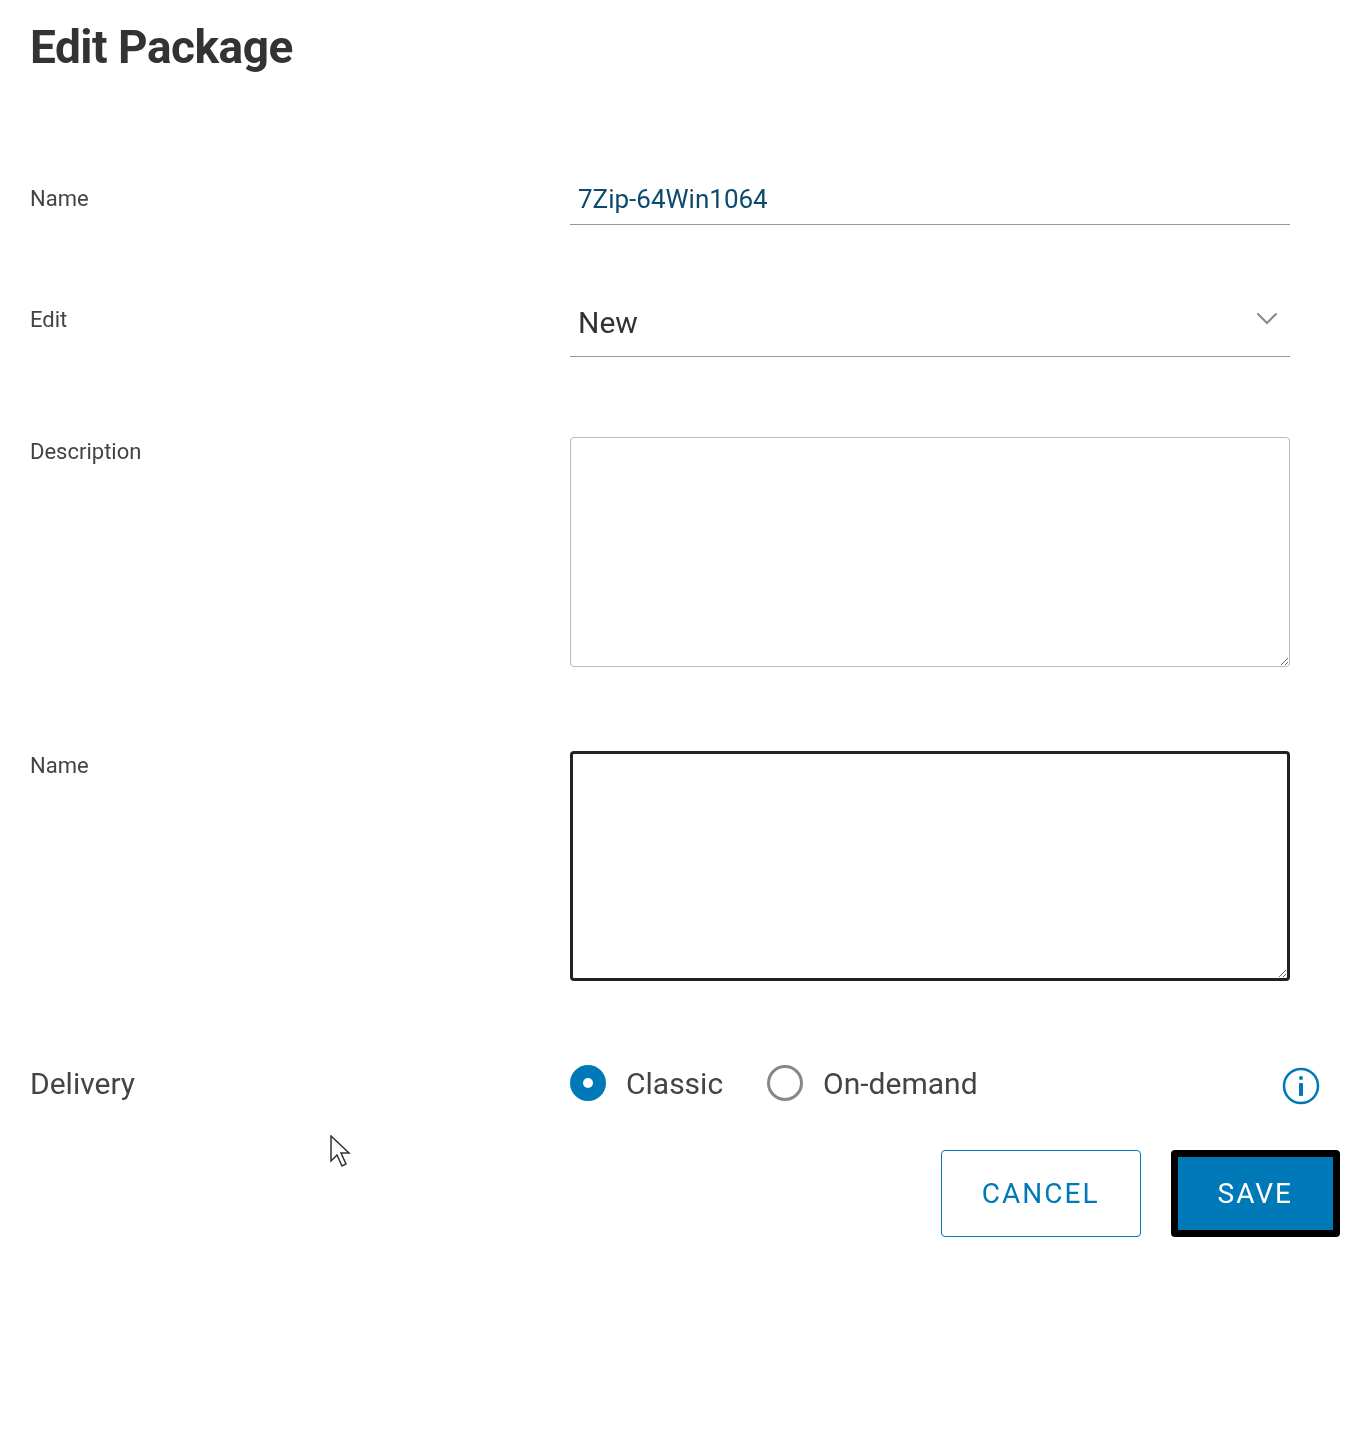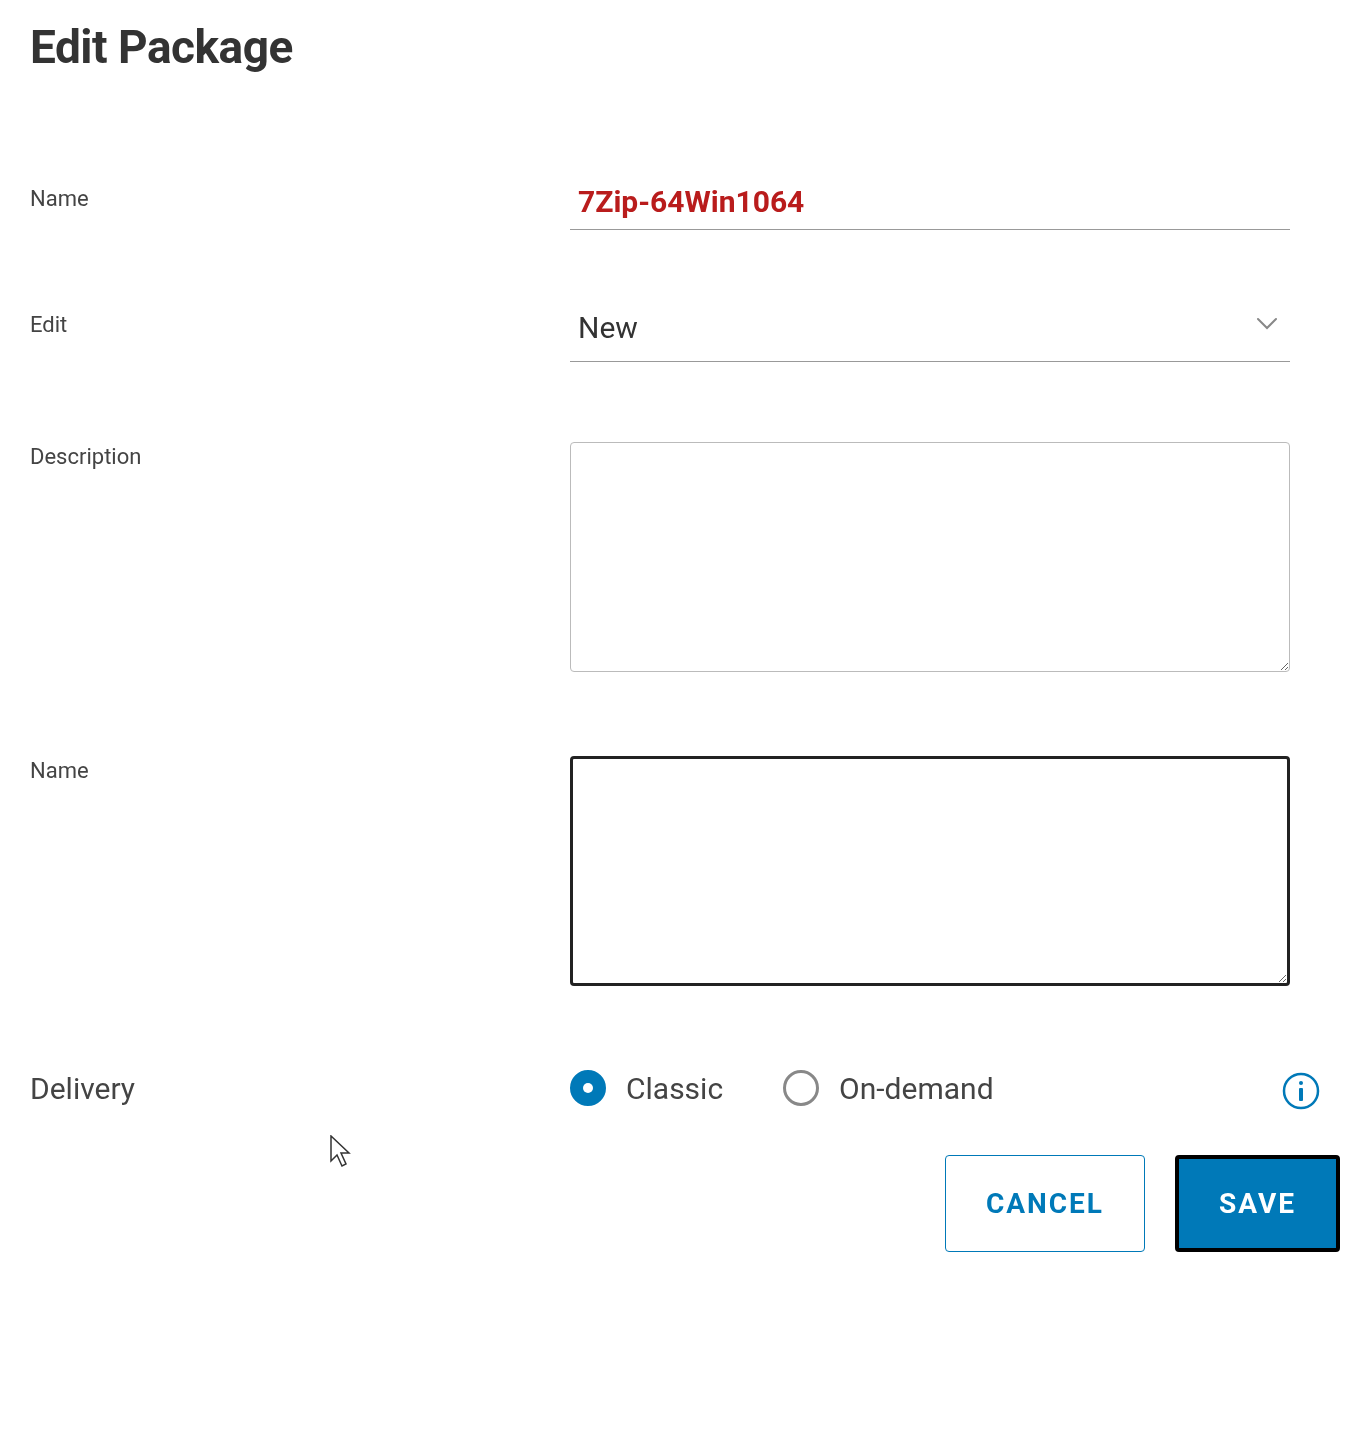--- a/index.html
+++ b/index.html
@@ -36,27 +36,26 @@
     }
     .form-control-wrap {
       flex: 1;
       position: relative;
       max-width: 720px;
     }
     .text-input {
       width: 100%;
       border: none;
       border-bottom: 1px solid #999;
-      font-size: 30px;
-      color: #b91c1c;
+      font-size: 26px;
+      color: #0c4a6e;
       padding: 0 8px 10px 8px;
       outline: none;
       background: transparent;
       font-family: inherit;
-      font-weight: bold;
     }
     .select-wrap {
       position: relative;
       width: 100%;
     }
     .select-input {
       width: 100%;
       border: none;
       border-bottom: 1px solid #999;
       font-size: 30px;
@@ -96,21 +95,21 @@
     }
     .delivery-label {
       width: 540px;
       font-size: 30px;
       font-weight: 400;
       color: #444;
     }
     .radio-group {
       display: flex;
       align-items: center;
-      gap: 60px;
+      gap: 44px;
     }
     .radio-option {
       display: flex;
       align-items: center;
       gap: 20px;
       cursor: pointer;
     }
     .radio-circle {
       width: 36px;
       height: 36px;
@@ -147,36 +146,36 @@
       pointer-events: none;
     }
     .button-row {
       display: flex;
       justify-content: flex-end;
       gap: 30px;
       padding-right: 0px;
     }
     .btn {
       font-size: 28px;
-      font-weight: 700;
+      font-weight: 400;
       letter-spacing: 2px;
-      padding: 28px 40px;
+      padding: 20px 40px;
       border-radius: 4px;
       cursor: pointer;
       font-family: inherit;
       text-transform: uppercase;
     }
     .btn-cancel {
       background: #fff;
       border: 1px solid #0079b8;
       color: #0079b8;
     }
     .btn-save {
       background: #0079b8;
-      border: 4px solid #000000;
+      border: 7px solid #000000;
       color: #fff;
     }
   </style>
 </head>
 <body>
 
 <h1 class="page-title">Edit Package</h1>
 
 <div class="form-row">
   <label class="form-label">Name</label>

